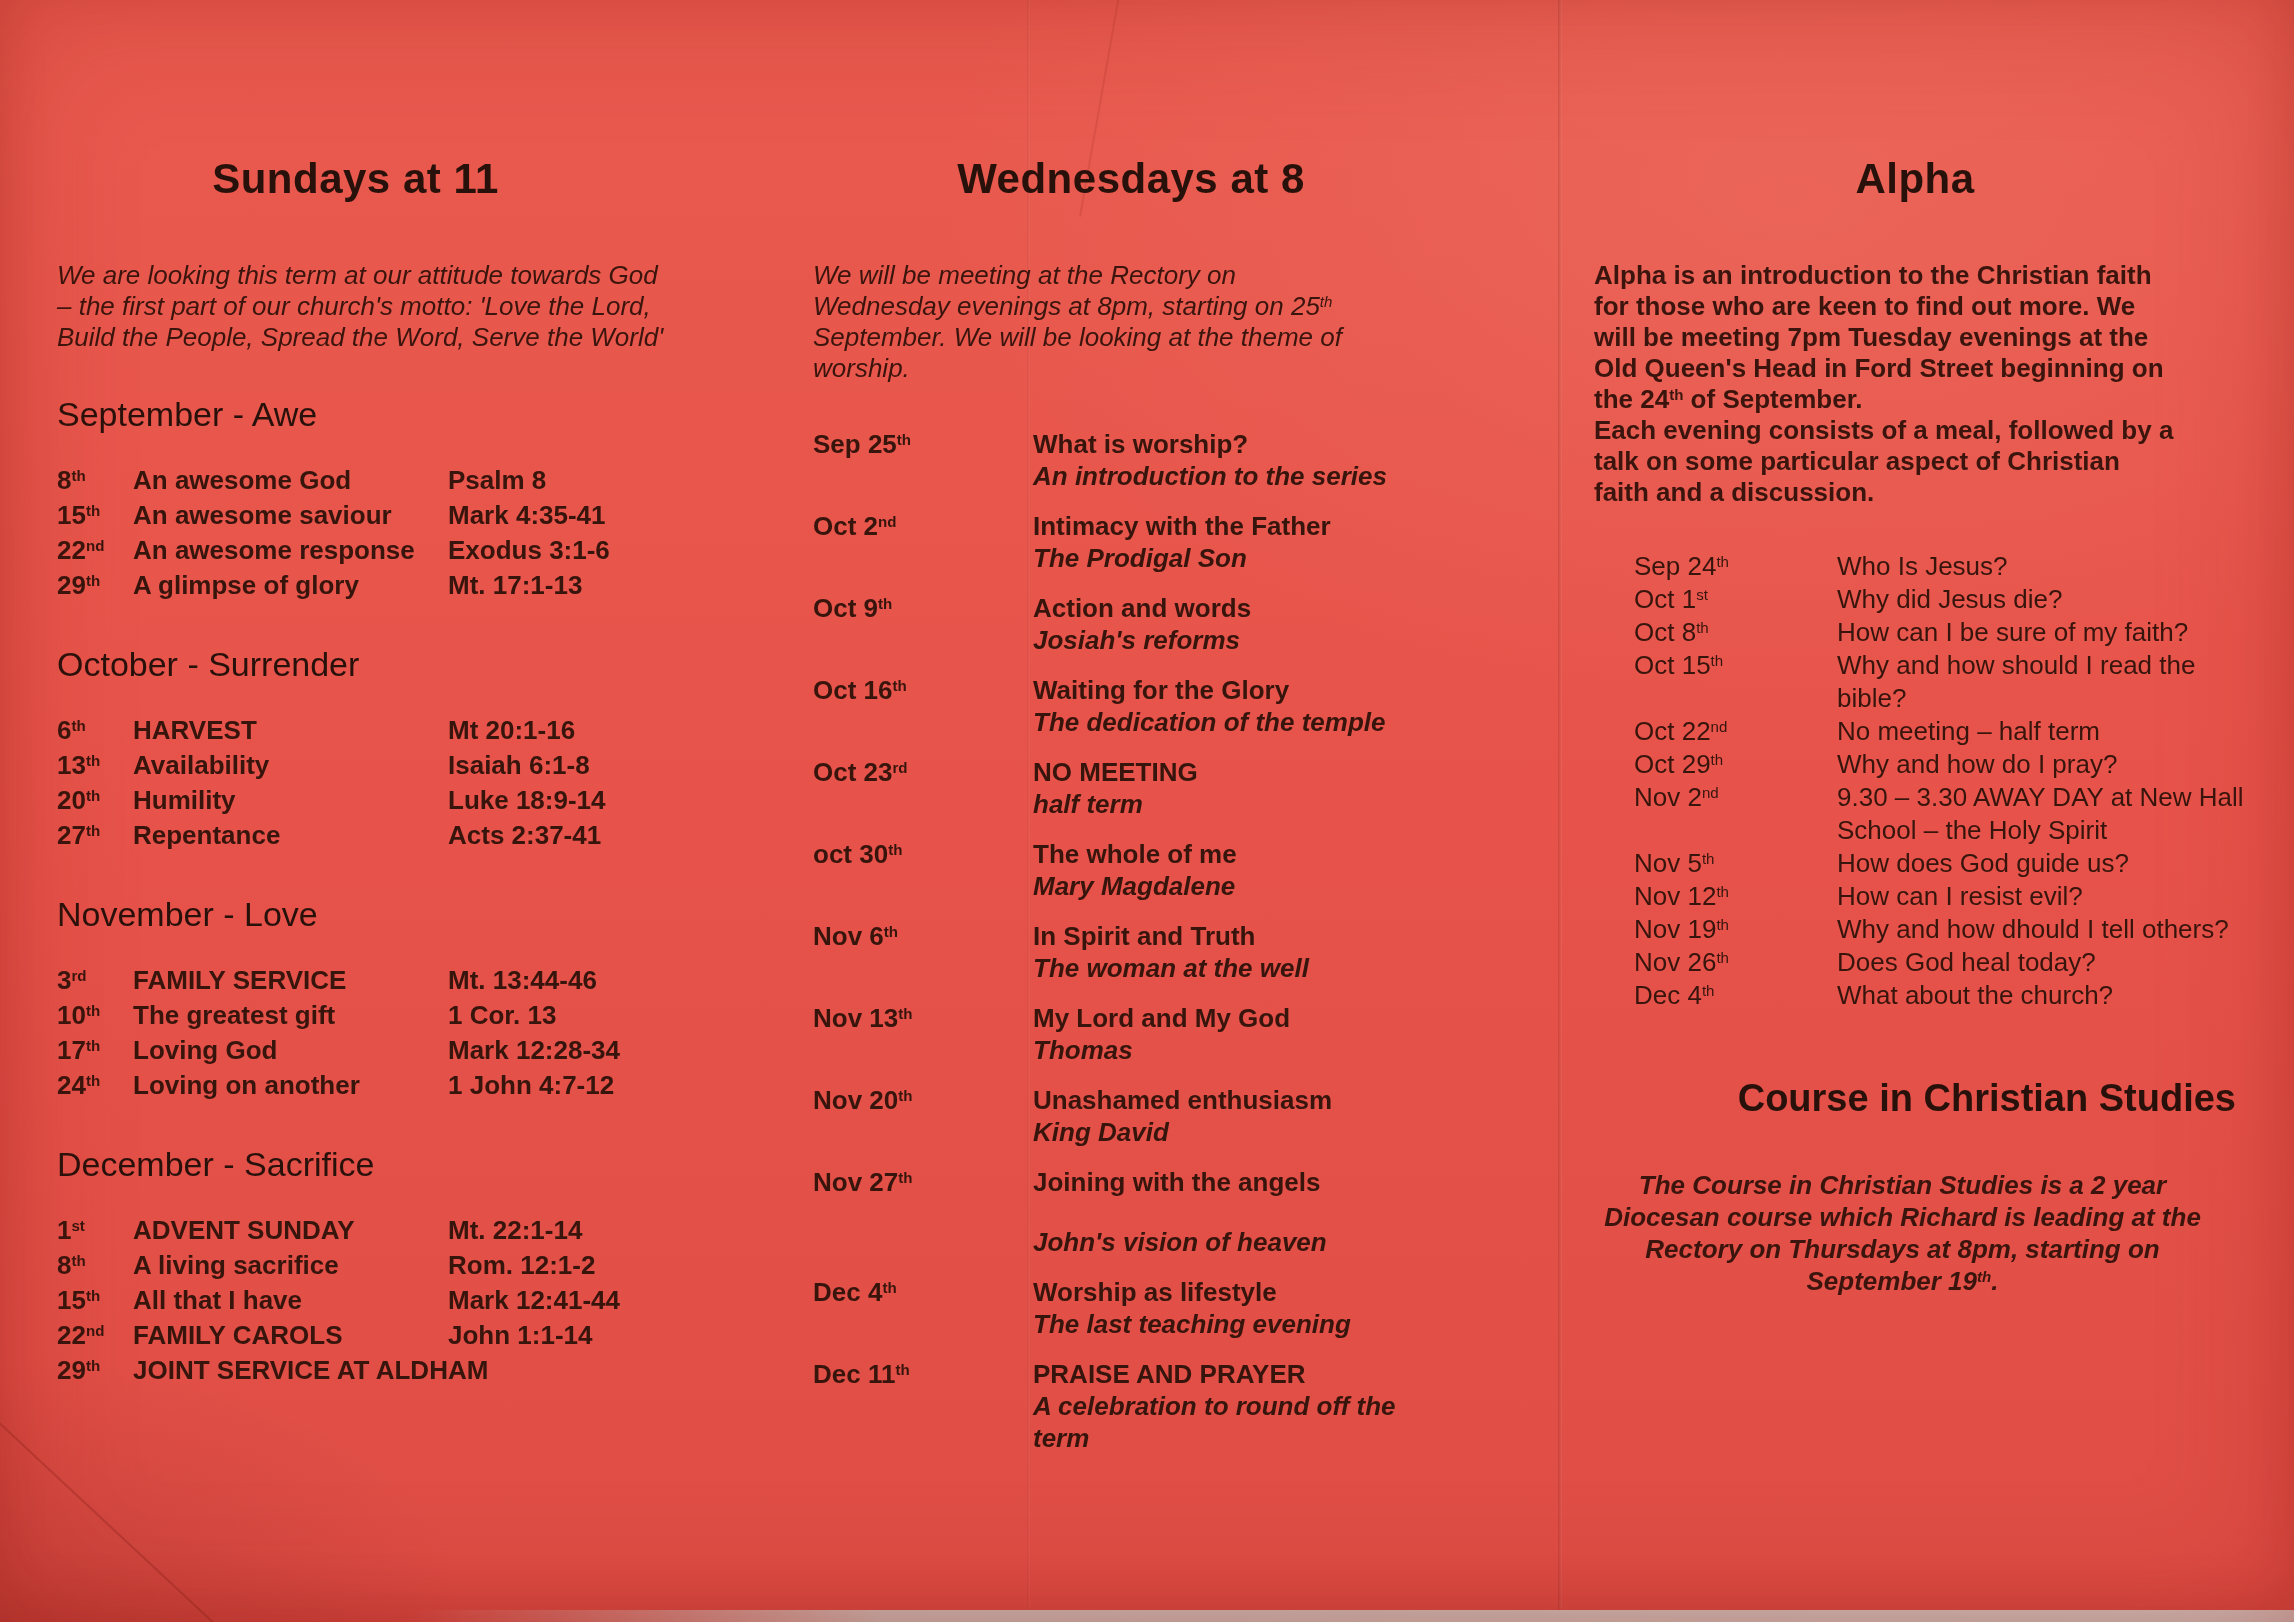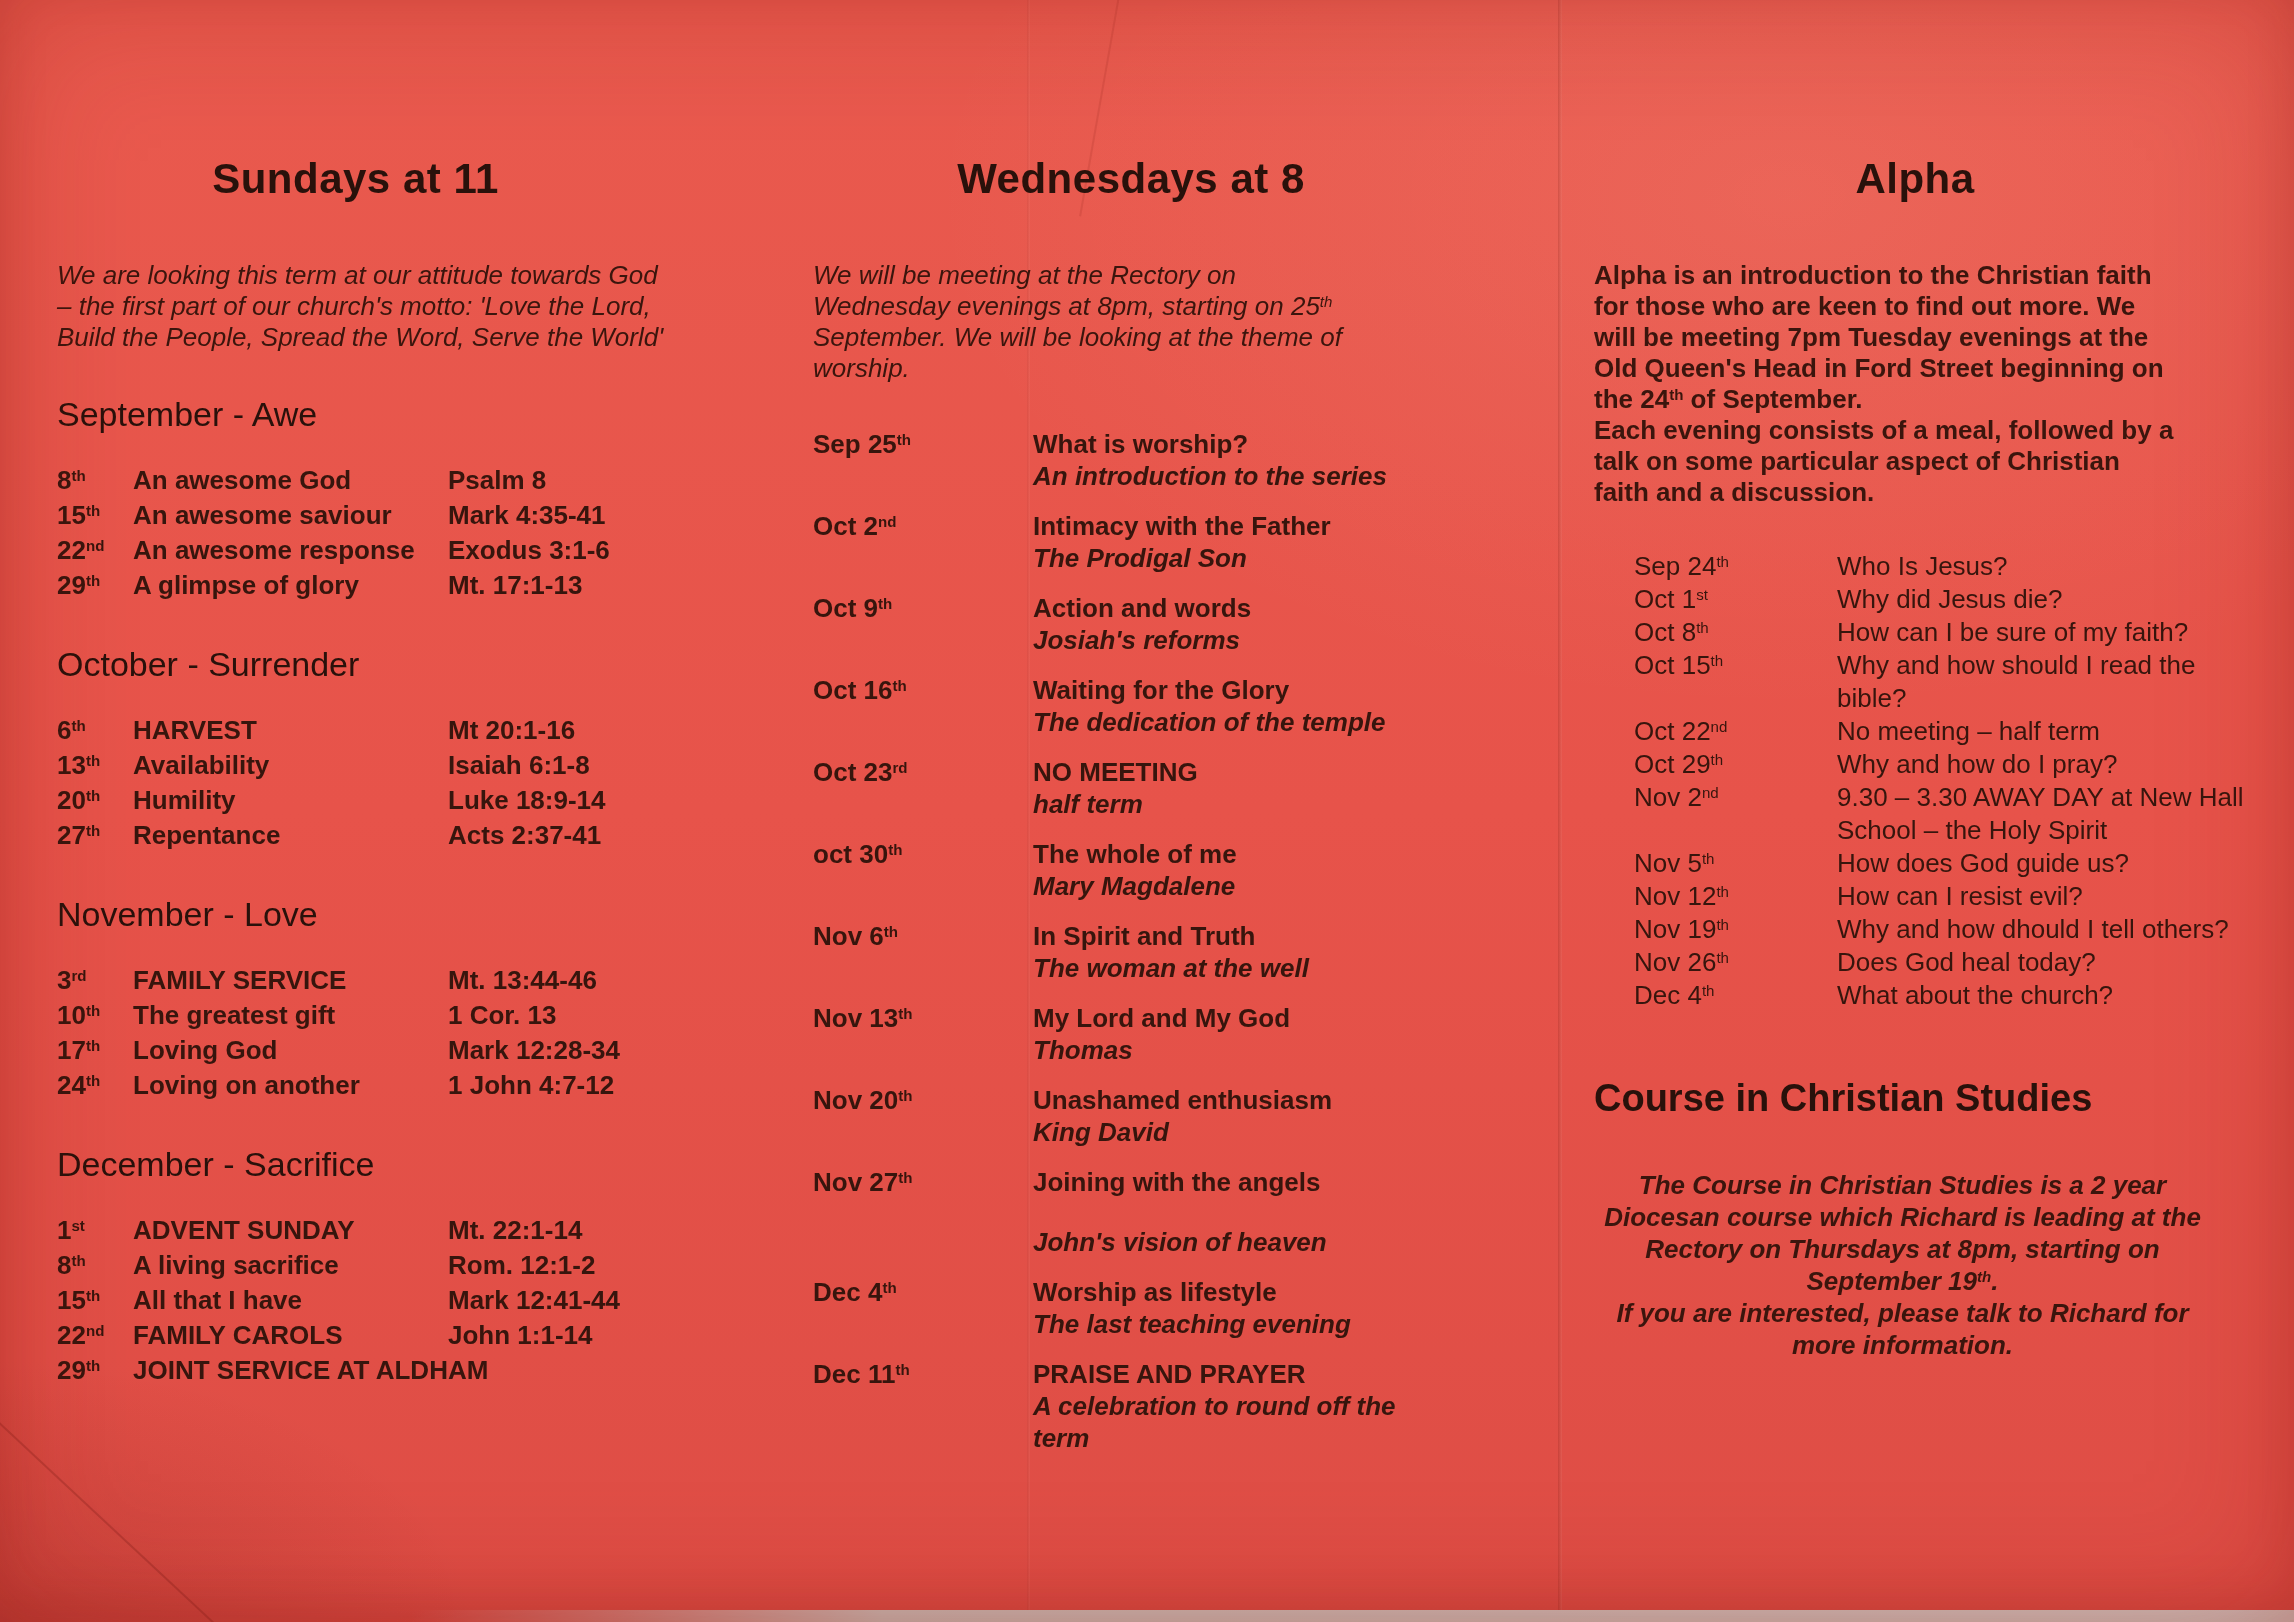--- a/index.html
+++ b/index.html
@@ -59,21 +59,21 @@
   .entry { display: grid; grid-template-columns: 220px 1fr; margin-bottom: 18px;
            font-size: 26px; font-weight: 700; line-height: 32px; color: #37150d; }
   .entry .subtitle { font-style: italic; }
   .entry.gap .subtitle { margin-top: 28px; }
 
   .alpha-entries { margin-top: 42px; }
   .alpha-entry { display: grid; grid-template-columns: 203px 428px;
                  font-size: 26px; font-weight: 400; line-height: 33px; color: #37150d; margin-left: 40px; }
 
   .course-heading { margin: 65px 0 0; font-size: 38px; line-height: 42px;
-                    font-weight: 700; text-align: left; color: #29110b; }
+                    font-weight: 700; text-align: right; color: #29110b; }
   .course-body { margin-top: 50px; width: 617px; }
   .course-body p { margin: 0; font-style: italic; font-weight: 700;
                    font-size: 26px; line-height: 32px; color: #3b150d; text-align: center; }
 
   sup { font-size: 0.58em; line-height: 0; vertical-align: baseline;
         position: relative; top: -0.5em; }
 </style>
 </head>
 <body>
 
@@ -351,18 +351,17 @@
         <div class="alpha-entry">
           <span class="date">Dec 4<sup>th</sup></span>
           <span class="topic">What about the church?</span>
         </div>
       </div>
 
     <div>
       <h2 class="course-heading">Course in Christian Studies</h2>
       <div class="course-body">
         <p>The Course in Christian Studies is a 2 year Diocesan course which Richard is leading at the Rectory on Thursdays at 8pm, starting on September 19<sup>th</sup>.</p>
-        <p>If you are interested, please talk to Richard for more information.</p>
       </div>
     </div>
   </section>
 </div>
 
 
 </body></html>

